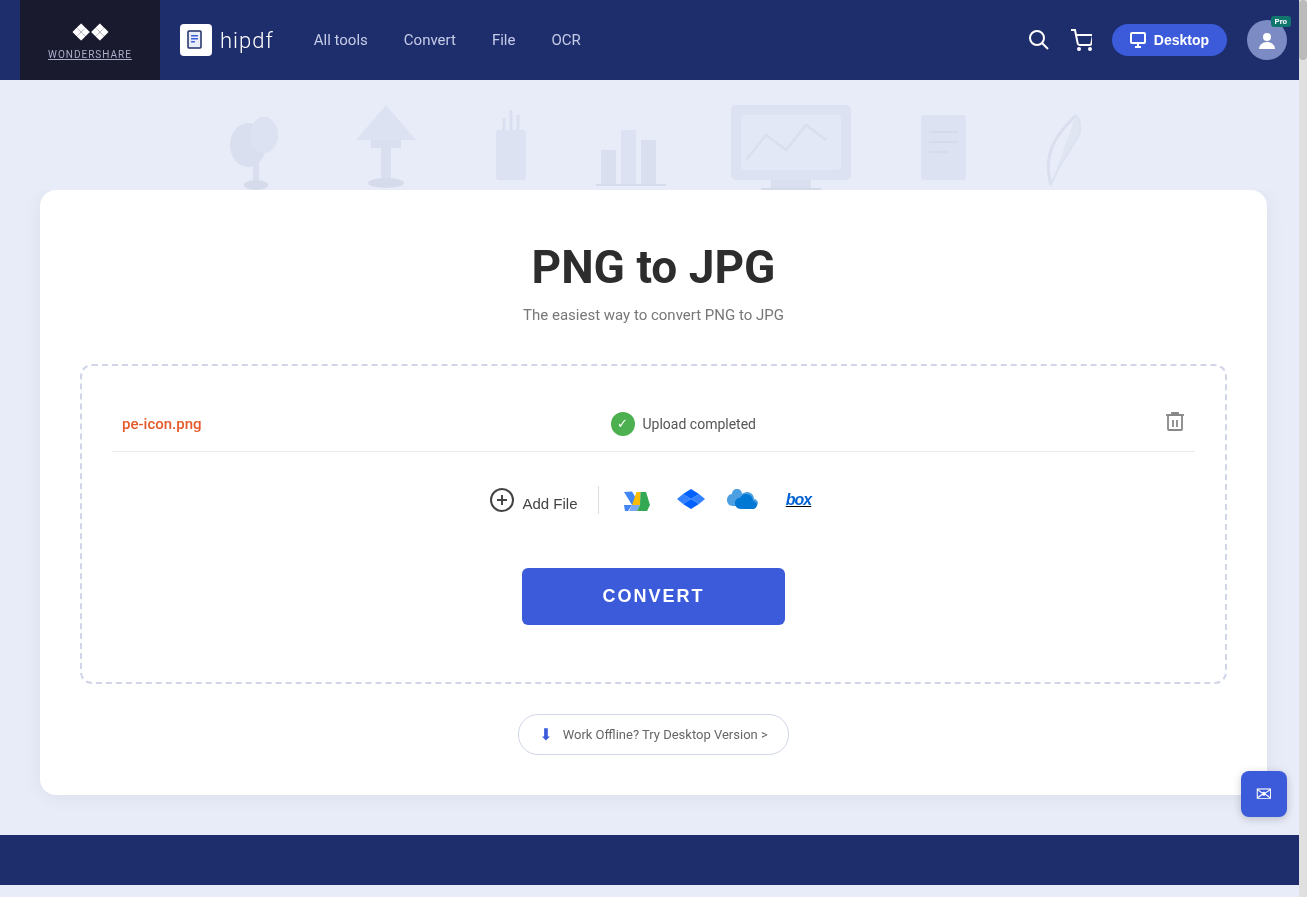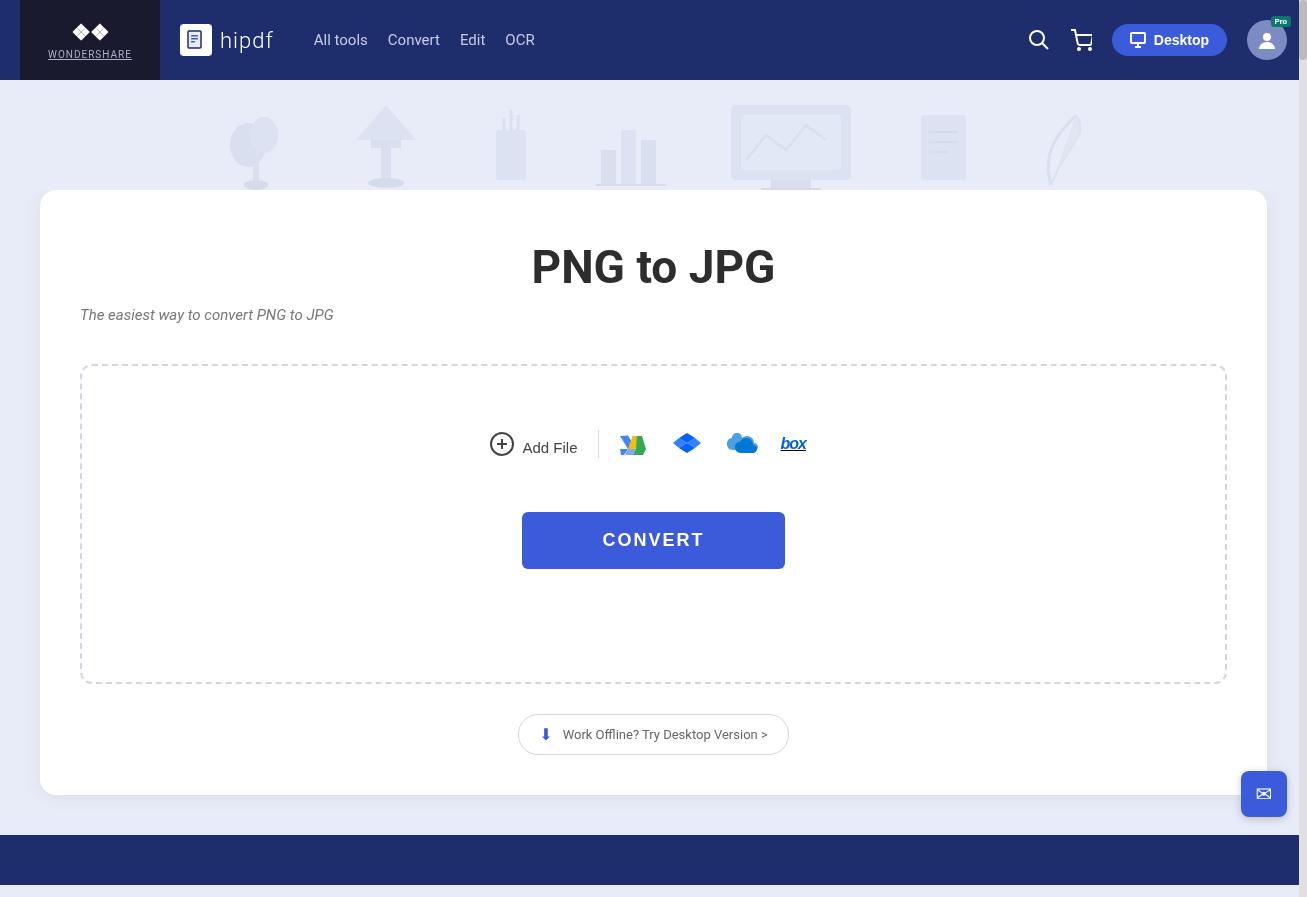--- a/index.html
+++ b/index.html
@@ -69,21 +69,21 @@
     }
     .hipdf-text {
       color: white;
       font-size: 22px;
       font-weight: 300;
       letter-spacing: 1px;
     }
     .nav-links {
       display: flex;
       align-items: center;
-      gap: 20px;
+      gap: 36px;
       flex: 1;
     }
     .nav-link {
       color: #c5cce8;
       font-size: 15px;
       text-decoration: none;
       cursor: pointer;
     }
     .nav-actions {
       display: flex;
@@ -170,25 +170,24 @@
       box-shadow: 0 2px 20px rgba(0,0,0,0.06);
     }
     .card-title {
       text-align: center;
       font-size: 46px;
       font-weight: 700;
       color: #2d2d2d;
       margin-bottom: 12px;
     }
     .card-subtitle {
-      text-align: left;
+      text-align: center;
       font-size: 15px;
       color: #777;
       margin-bottom: 40px;
-      font-style: italic;
     }
 
     
     .upload-area {
       border: 2px dashed #d0d5e8;
       border-radius: 12px;
       padding: 30px;
       min-height: 320px;
     }
     .file-row {
@@ -259,20 +258,21 @@
       gap: 18px;
     }
     .cloud-icon-btn {
       background: none;
       border: none;
       cursor: pointer;
       width: 36px;
       height: 36px;
       display: flex;
       align-items: center;
+      justify-content: center;
       text-decoration: underline;
     }
 
     
     .convert-btn-wrapper {
       display: flex;
       justify-content: center;
       margin-top: 20px;
     }
     .convert-btn {
@@ -374,21 +374,21 @@
         <rect x="5" y="8" width="7" height="1.5" rx="0.5" fill="#3b5bdb"></rect>
         <rect x="5" y="11" width="4" height="1.5" rx="0.5" fill="#3b5bdb"></rect>
       </svg>
     </div>
     <div class="hipdf-text">hipdf</div>
   </div>
 
   <div class="nav-links">
     <a class="nav-link">All tools</a>
     <a class="nav-link">Convert</a>
-    <a class="nav-link">Edit</a>
+    <a class="nav-link">File</a>
     <a class="nav-link">OCR</a>
   </div>
 
   <div class="nav-actions">
     <button class="nav-icon-btn">
       <svg width="22" height="22" viewBox="0 0 22 22" fill="none" stroke="white" stroke-width="2">
         <circle cx="9" cy="9" r="7"></circle>
         <line x1="14" y1="14" x2="20" y2="20"></line>
       </svg>
     </button>
@@ -472,20 +472,36 @@
   </div>
 </div>
 
 <div class="main-content">
   <div class="converter-card">
     <h1 class="card-title">PNG to JPG</h1>
     <p class="card-subtitle">The easiest way to convert PNG to JPG</p>
 
     <div class="upload-area">
 
+      <div class="file-row">
+        <span class="file-name">pe-icon.png</span>
+        <div class="upload-status">
+          <div class="check-circle">✓</div>
+          <span>Upload completed</span>
+        </div>
+        <button class="delete-btn">
+          <svg width="20" height="22" viewBox="0 0 20 22" fill="none" stroke="#888" stroke-width="1.8">
+            <polyline points="1,5 19,5"></polyline>
+            <path d="M7,5V3h6v2"></path>
+            <rect x="3" y="5" width="14" height="15" rx="1"></rect>
+            <line x1="8" y1="10" x2="8" y2="17"></line>
+            <line x1="12" y1="10" x2="12" y2="17"></line>
+          </svg>
+        </button>
+      </div>
 
       <div class="add-file-row">
         <button class="add-file-btn">
           <svg width="24" height="24" viewBox="0 0 24 24" fill="none" stroke="#444" stroke-width="2">
             <circle cx="12" cy="12" r="11"></circle>
             <line x1="12" y1="7" x2="12" y2="17"></line>
             <line x1="7" y1="12" x2="17" y2="12"></line>
           </svg>
           <span>Add File</span>
         </button>

